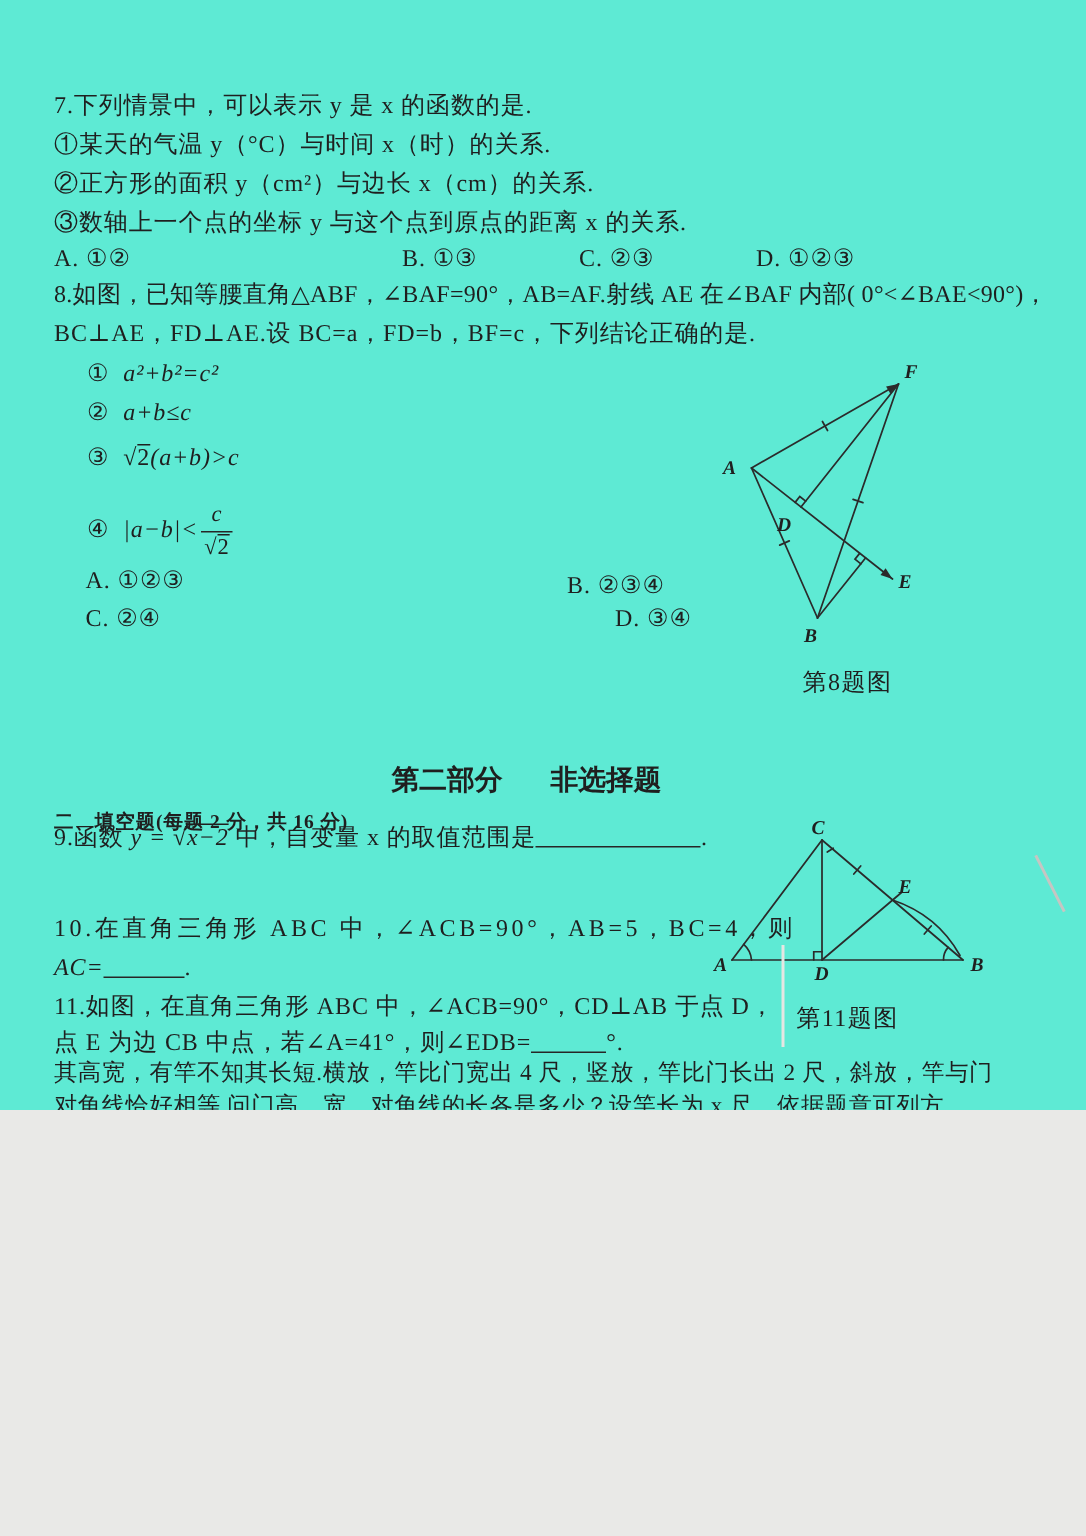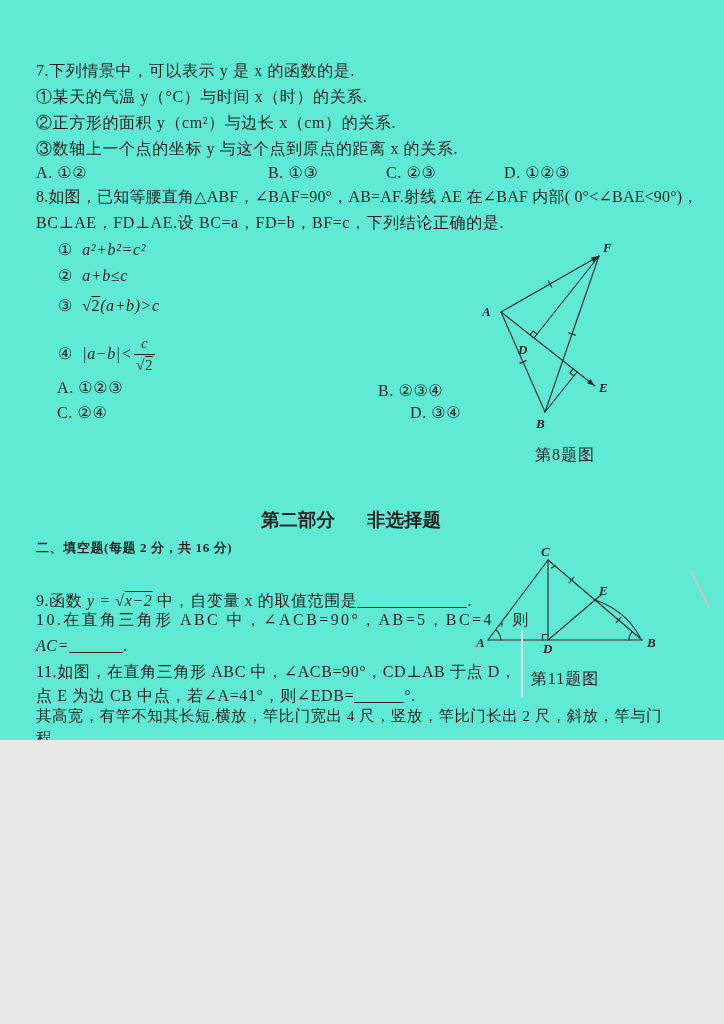--- a/index.html
+++ b/index.html
@@ -91,21 +91,21 @@
     <text x="68" y="196">B</text>
   </svg>
   <div class="abs caption" style="left:490px; top:445px; width:150px;">第8题图</div>
 
   <div class="abs center" style="left:0; top:507px; width:702px;">
     <span class="bold" style="font-size:18.5px;">第二部分</span>
     <span class="bold" style="font-size:18.5px; margin-left:28px;">非选择题</span>
   </div>
   <div class="abs line bold" style="left:36px; top:535px; font-size:13px;">二、填空题(每题 2 分，共 16 分)</div>
 
-  <div class="abs line" style="left:36px; top:588px;">
+  <div class="abs line" style="left:36px; top:546px;">
     <span>9.函数 </span><span class="math">y = </span><span>√</span><span class="ol math">x−2</span><span> 中，自变量 x 的取值范围是</span><span class="blank" style="width:110px;"></span><span>.</span>
   </div>
 
   <div class="abs line" style="left:36px; top:607px; letter-spacing:2.4px;">10.在直角三角形 ABC 中，∠ACB=90°，AB=5，BC=4，则</div>
   <div class="abs line" style="left:36px; top:633px;">
     <span class="math">AC=</span><span class="blank" style="width:54px;"></span><span>.</span>
   </div>
 
   <div class="abs line" style="left:36px; top:659px;">11.如图，在直角三角形 ABC 中，∠ACB=90°，CD⊥AB 于点 D，</div>
   <div class="abs line" style="left:36px; top:683px;">
@@ -128,20 +128,21 @@
     <text x="1" y="101">A</text>
     <text x="172" y="101">B</text>
     <text x="66" y="10">C</text>
     <text x="68" y="107">D</text>
     <text x="124" y="49">E</text>
   </svg>
   <div class="abs caption" style="left:495px; top:669px; width:140px;">第11题图</div>
 
   <div class="abs" style="left:36px; top:705px;">
     <div class="sm">其高宽，有竿不知其长短.横放，竿比门宽出 4 尺，竖放，竿比门长出 2 尺，斜放，竿与门</div>
+    <div class="sm">对角线恰好相等.问门高、宽、对角线的长各是多少？设竿长为 x 尺，依据题意可列方</div>
     <div class="sm">
       <span>程</span><span class="blank" style="width:255px;"></span><span>.</span>
     </div>
   </div>
 
 
   <div class="abs center" style="left:0; top:930px; width:702px; font-size:16px; letter-spacing:1px;text-decoration:underline;">第 2 页 共 7 页</div>
 
   <div class="abs crease" style="left:521px; top:630px; width:1.5px; height:68px;"></div>
   <div class="abs" style="left:699px; top:568px; width:2px; height:42px; background:#c6c6c2; transform:rotate(-27deg);"></div>

